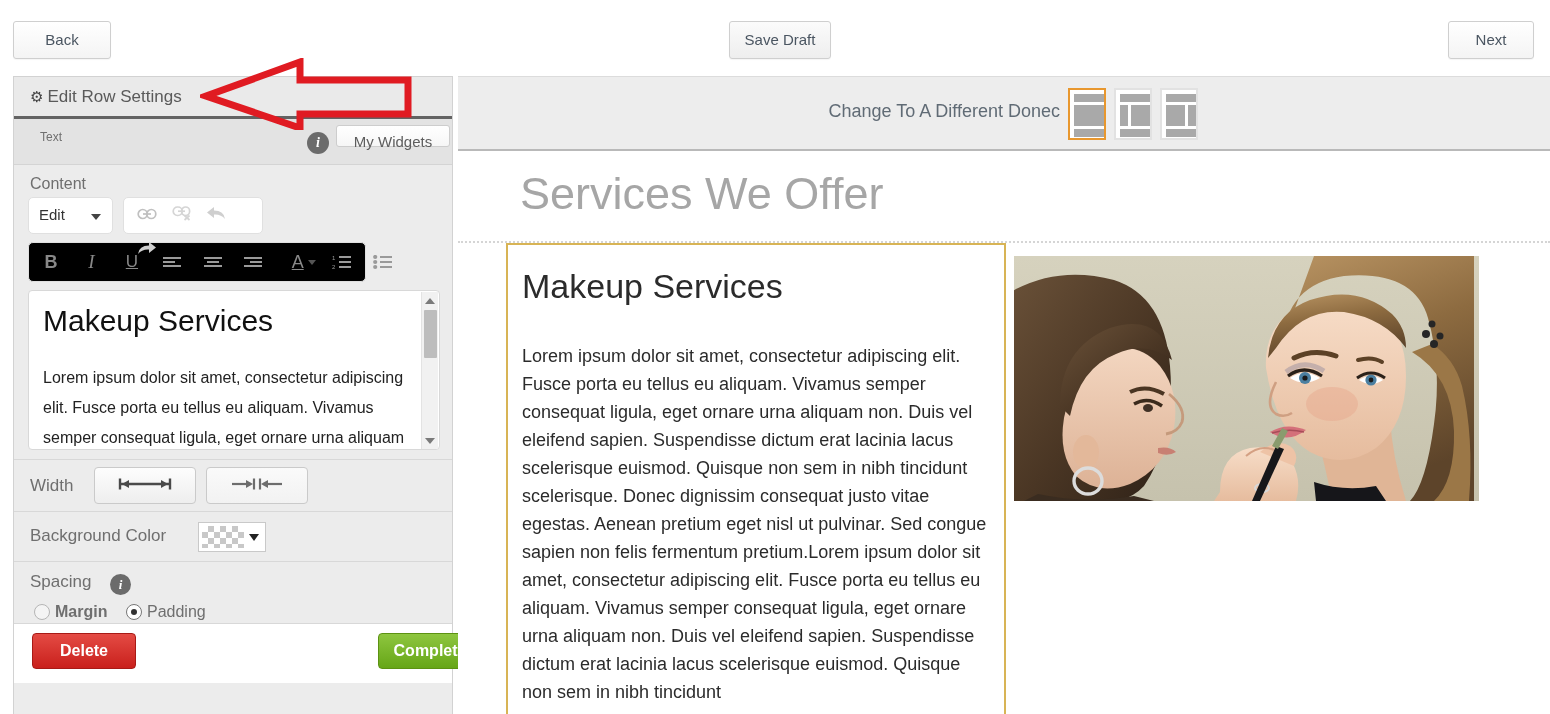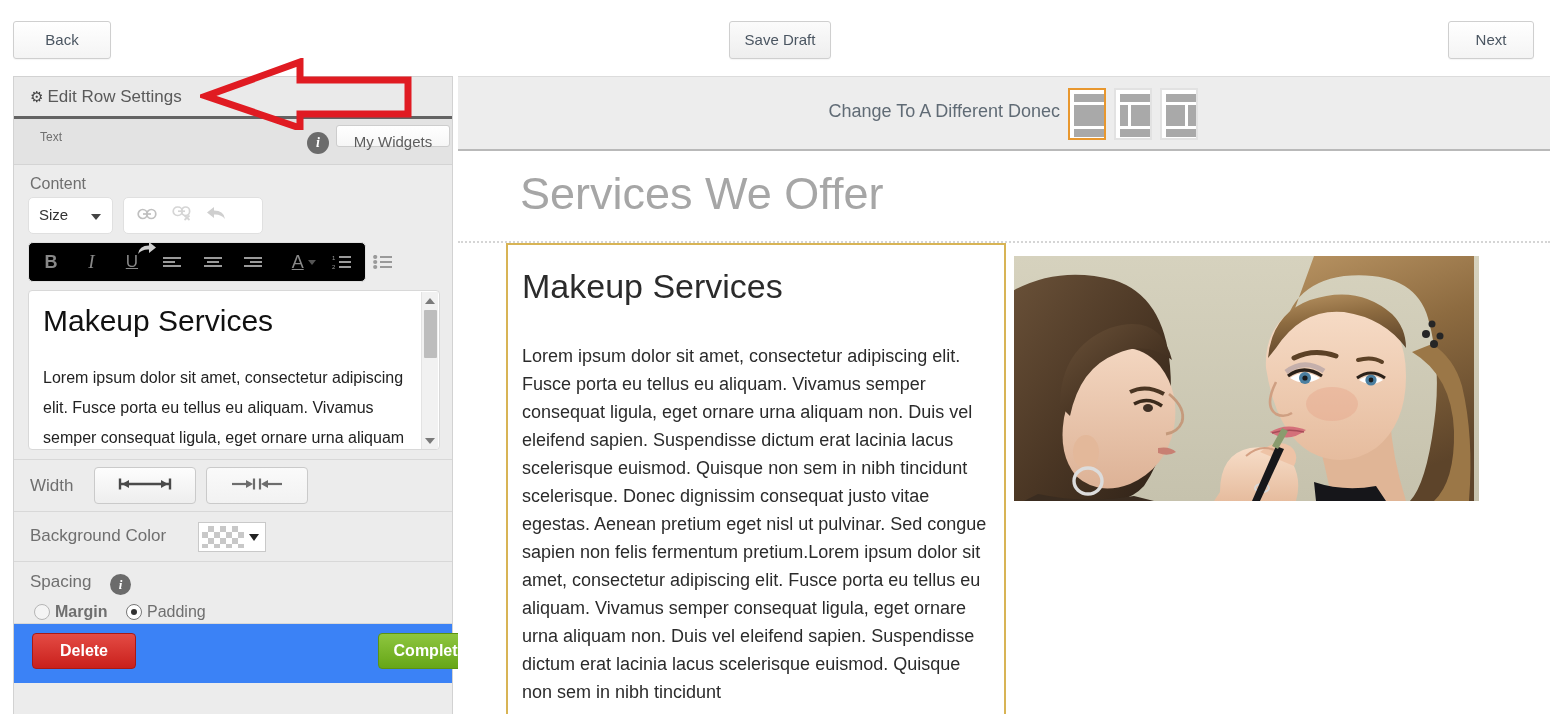--- a/index.html
+++ b/index.html
@@ -291,21 +291,21 @@
   .radio.on::after {
     content: ""; position: absolute;
     left: 4px; top: 4px; width: 6px; height: 6px;
     border-radius: 50%; background: #333;
   }
 
   
   #row-footer {
     height: 60px;
     border-top: 1px solid #d8d8d8;
-    background: #3b82f6;
+    background: #ffffff;
     position: relative;
   }
   #btn-delete, #btn-complete {
     position: absolute; top: 9px;
     height: 36px;
     border-radius: 4px;
     color: #fff;
     font-size: 16px; font-weight: bold;
     text-align: center; line-height: 34px;
     cursor: pointer;
@@ -419,21 +419,21 @@
   <div id="widget-row">
     <span id="widget-label">Text</span>
     <span id="info-dot">i</span>
     <div id="btn-mywidgets">My Widgets</div>
   </div>
 
   <div id="content-label">Content</div>
 
   <div class="tb-wrap">
     <div class="tb-group" id="size-group">
-      <span id="size-text">Size</span>
+      <span id="size-text">Edit</span>
       <span id="size-caret"></span>
     </div>
     <div class="tb-group" id="linkgroup">
       <span class="tbicon">
         <svg width="20" height="14" viewBox="0 0 20 14">
             <g fill="none" stroke="#c0c0c0" stroke-width="1.7">
           <rect x="1.2" y="2.5" width="9" height="9" rx="4.5"></rect>
               <rect x="9.8" y="2.5" width="9" height="9" rx="4.5"></rect>
           <line x1="6" y1="7" x2="14" y2="7"></line>
             </g>

